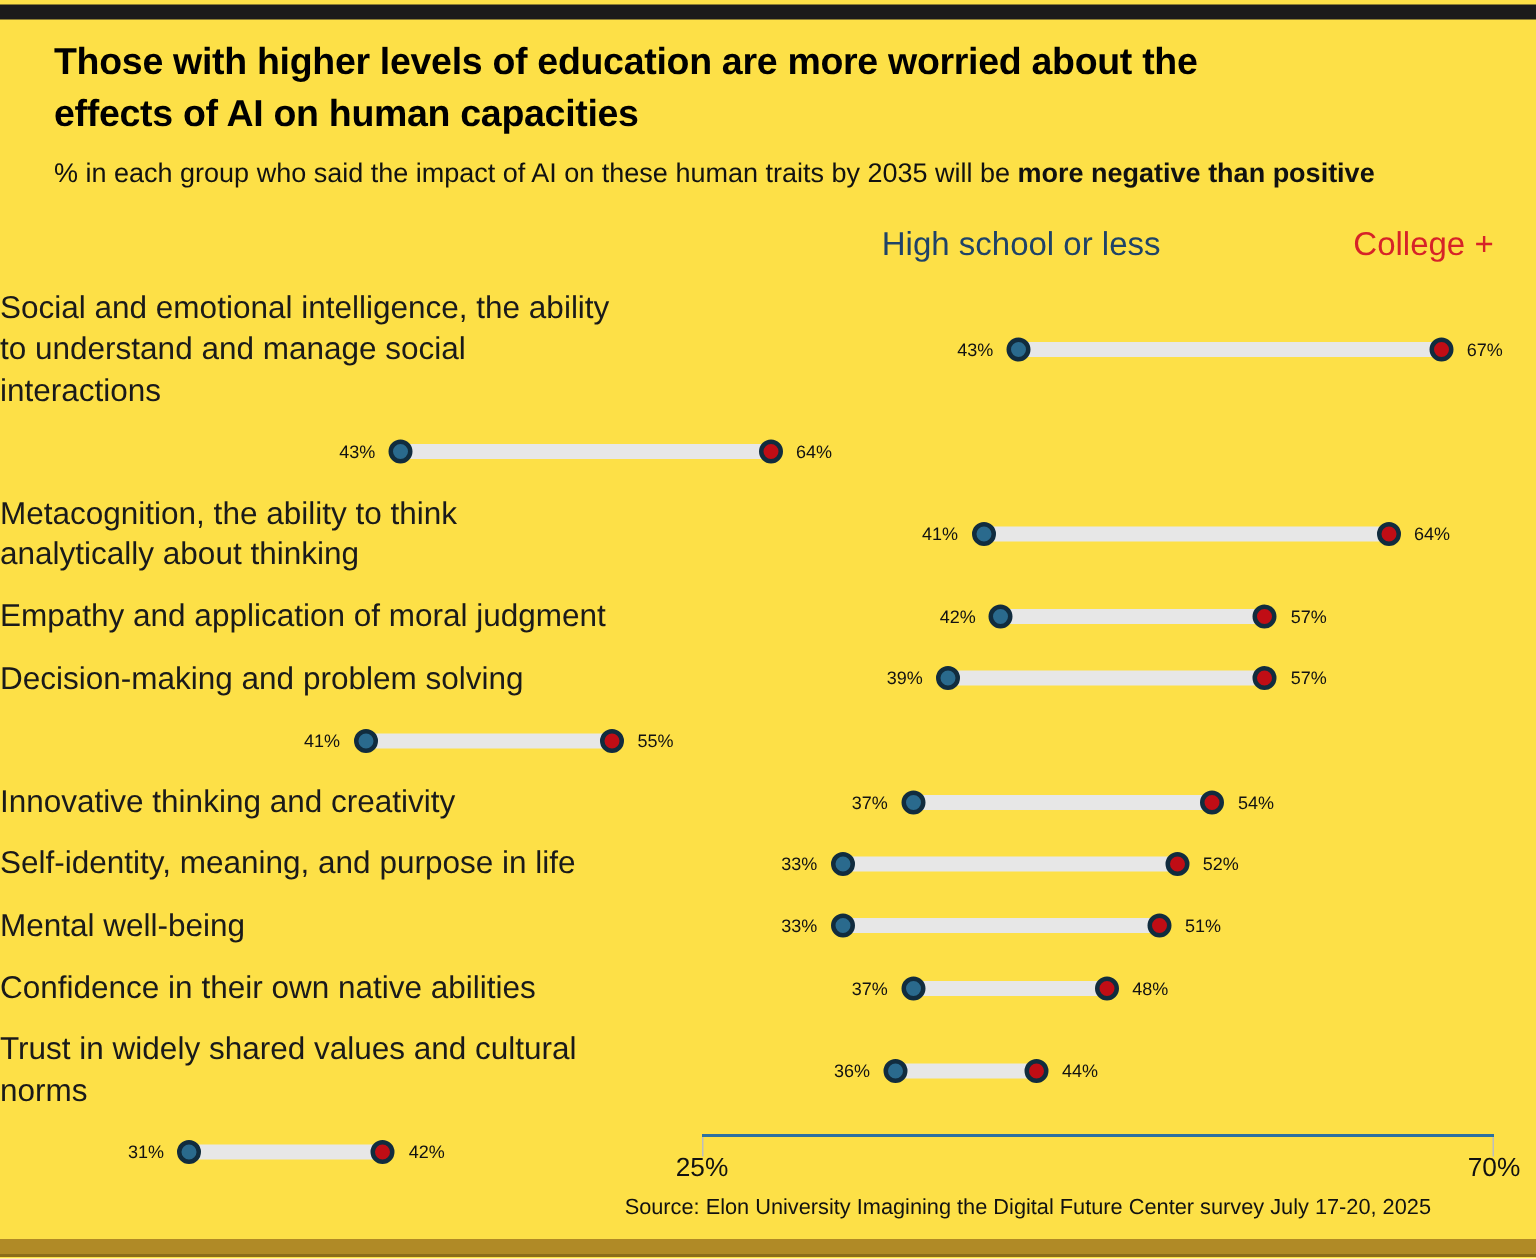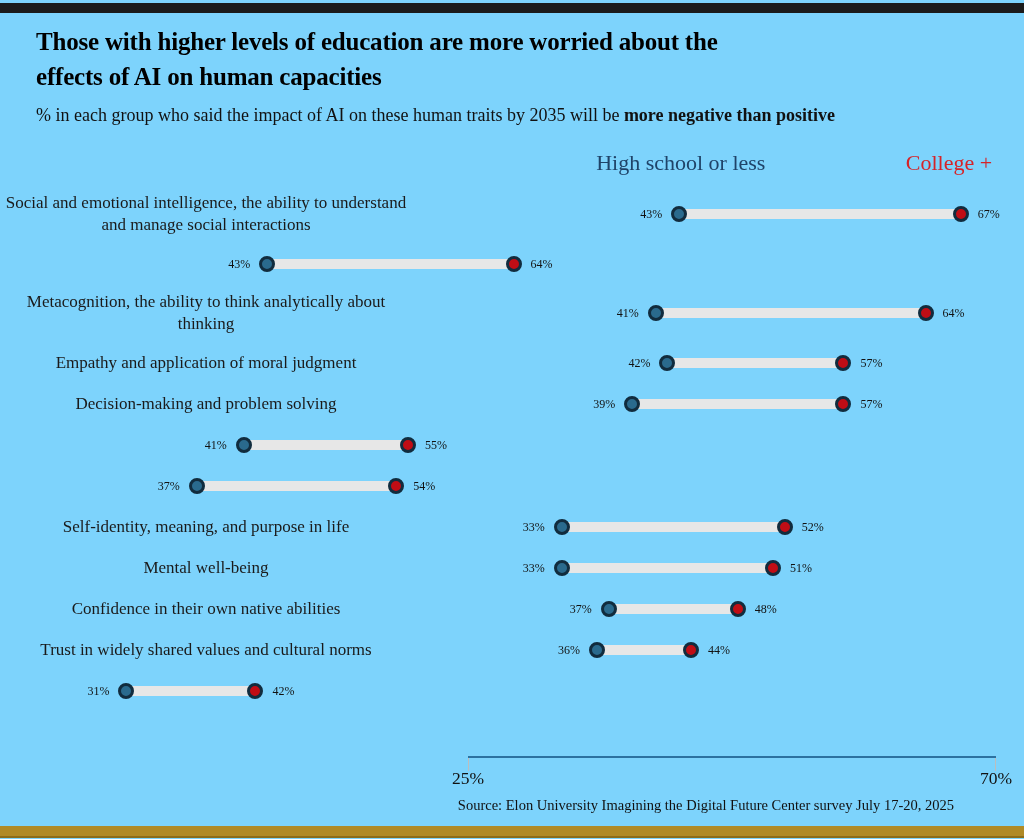--- a/index.html
+++ b/index.html
@@ -1,20 +1,20 @@
 <!DOCTYPE html>
 <html><head>
 <meta charset="utf-8">
 <style>
   * { margin:0; padding:0; box-sizing:border-box; }
   html,body { background:#fff; }
   body { font-family:"Liberation Sans", sans-serif; color:#1a1a1a; }
   .page {
     position:relative; width:1024px; height:839px;
-    background:#7dd3fc; overflow:hidden;font-family:Liberation Serif, serif;
+    background:#fde047; overflow:hidden;
   }
   .top-bar {
     position:absolute; top:3px; left:0; width:1024px; height:10px;
     background:#1b1b1b;
   }
   .bottom-bar {
     position:absolute; bottom:1px; left:0; width:1024px; height:12px;
     background:#b08a26; border-bottom:2px solid #8c6d1a;
   }
   .title {
@@ -30,22 +30,22 @@
   .legend {
     position:absolute; left:468px; top:150px; width:528px; height:22px;
   }
   .legend-item { position:absolute; top:0; transform:translateX(-50%);
     font-size:22px; font-weight:500; white-space:nowrap; }
   .legend-hs { left:40.3%; color:#1f4368; }
   .legend-col { left:91.1%; color:#d62328; }
   .rows { position:absolute; left:0; top:185px; width:1024px; }
   .chart-row { display:flex; align-items:center; min-height:41px; }
   .row-label {
-    width:412px; padding:7px 0; text-align:center;
-    font-size:17px; line-height:1.3; color:#1a1a1a;
+    width:412px; padding:7px 0; text-align:left;
+    font-size:21px; line-height:1.3; color:#1a1a1a;
   }
   .plot {
     position:relative; width:528px; height:30px;
     margin-left:56px; flex:none;
   }
   .track {
     position:absolute; top:50%; transform:translateY(-50%);
     height:10px; background:#e7e7e7; border-radius:5px; z-index:1;
   }
   .dot {
@@ -145,20 +145,21 @@
       <div class="chart-row">
         <div class="plot">
           <div class="track" style="left: 35.5556%; width: 31.1111%;"></div>
           <div class="val val-hs" style="left: 35.5556%;">41%</div>
           <div class="dot dot-hs" style="left: 35.5556%;"></div>
           <div class="dot dot-col" style="left: 66.6667%;"></div>
           <div class="val val-col" style="left: 66.6667%;">55%</div>
         </div>
       </div>
       <div class="chart-row">
+        <div class="row-label">Innovative thinking and creativity</div>
         <div class="plot">
           <div class="track" style="left: 26.6667%; width: 37.7778%;"></div>
           <div class="val val-hs" style="left: 26.6667%;">37%</div>
           <div class="dot dot-hs" style="left: 26.6667%;"></div>
           <div class="dot dot-col" style="left: 64.4444%;"></div>
           <div class="val val-col" style="left: 64.4444%;">54%</div>
         </div>
       </div>
       <div class="chart-row">
         <div class="row-label">Self-identity, meaning, and purpose in life</div>

